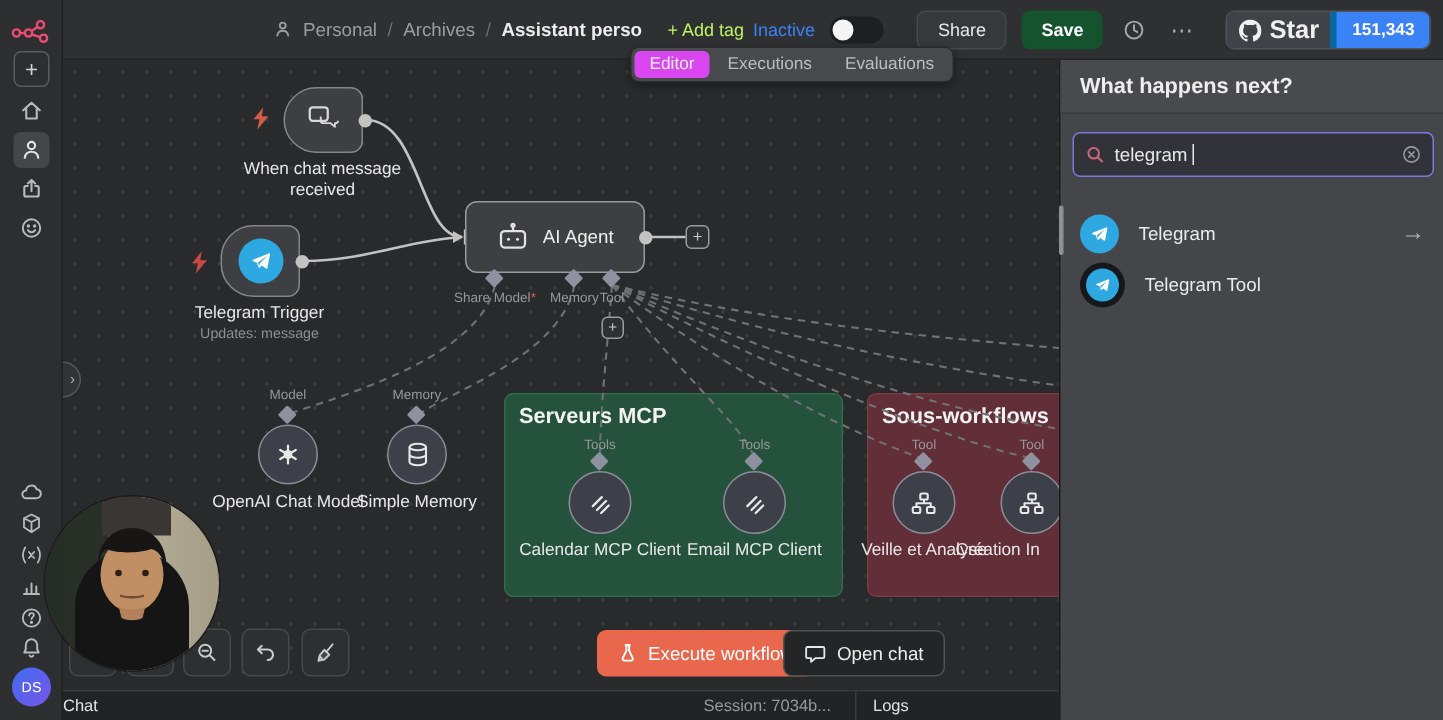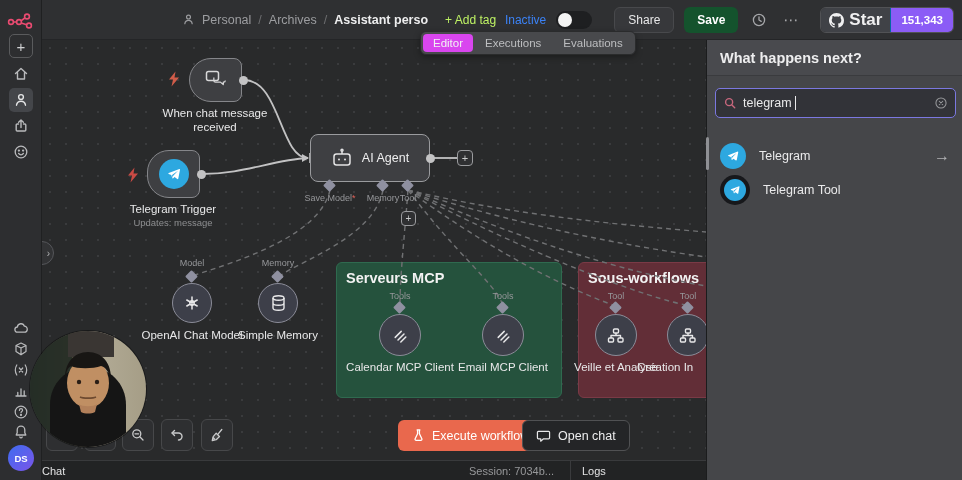--- a/index.html
+++ b/index.html
@@ -9,39 +9,39 @@
 
   
   .rail { position:absolute; left:0; top:0; width:42px; height:480px; background:#2d2e30; border-right:1px solid #1f2021; z-index:40; }
   .rail .logo { position:absolute; left:7px; top:9px; }
   .rail-btn { position:absolute; left:9px; width:24px; height:24px; display:flex; align-items:center; justify-content:center; border-radius:5px; color:#b9babc; }
   .rail-add { top:34px; border:1px solid #5a5b5d; color:#cfd0d2; font-size:15px; }
   .rail-active { background:#44464a; }
   .rail svg { display:block; }
   .avatar { position:absolute; left:8px; top:445px; width:26px; height:26px; border-radius:50%;
             background:linear-gradient(135deg,#3f6cf0,#7a55e8); display:flex; align-items:center; justify-content:center;
-            font-size:9.5px; font-weight:bold; color:#fff; }
+            font-size:9.5px; font-weight:normal; color:#fff; }
 
   
   .topbar { position:absolute; left:42px; top:0; width:920px; height:40px; background:#2f3032; border-bottom:1px solid #242527; z-index:30; display:flex; align-items:center; }
   .crumbs { display:flex; align-items:center; gap:7px; margin-left:140px; font-size:12.5px; color:#9c9da0; white-space:nowrap; }
   .crumb-sep { color:#6d6e70; }
   .crumb-current { color:#ededee; font-weight:bold; }
   .addtag { color:#bef264; font-size:12px; margin-left:10px; }
   .top-right { position:absolute; right:8px; top:0; height:40px; display:flex; align-items:center; gap:10px; }
   .status-label { font-size:12px; color:#3b82f6; }
   .toggle { width:36px; height:18px; border-radius:9px; background:#1e1f21; position:relative; }
   .toggle .knob { position:absolute; left:2px; top:2px; width:14px; height:14px; border-radius:50%; background:#f4f4f4; }
   .btn { height:26px; display:inline-flex; align-items:center; justify-content:center; border-radius:6px; font-size:12px; padding:0 13px; }
   .btn-share { background:#37383b; border:1px solid #48494c; color:#e8e8e9; }
   .btn-save { background:#14532d; color:#fff; font-weight:bold; }
   .iconbtn { color:#a6a7aa; display:flex; align-items:center; justify-content:center; width:22px; }
   .gh { display:flex; align-items:stretch; height:26px; border:1px solid #515255; border-radius:6px; overflow:hidden; margin-left:8px; }
   .gh-left { background:#404247; display:flex; align-items:center; gap:5px; padding:0 8px; color:#f0f0f1; font-size:17px; font-weight:bold; }
-  .gh-right { background:#8b5cf6; display:flex; align-items:center; padding:0 10px; color:#fff; font-size:11.5px; font-weight:bold; border-left:1px solid #0369a1; }
+  .gh-right { background:#3b82f6; display:flex; align-items:center; padding:0 10px; color:#fff; font-size:11.5px; font-weight:bold; border-left:4px solid #0369a1; }
 
   
   .tabbar { position:absolute; left:420px; top:31px; z-index:35; background:#48494c; border:1px solid #2a2b2c; border-radius:6px; padding:2px; display:flex; gap:2px; box-shadow:0 2px 6px rgba(0,0,0,.35); }
   .tab { font-size:11.5px; color:#bdbec0; padding:3px 10px; border-radius:4px; }
   .tab.active { background:#d946ef; color:#f2f2f3; }
 
   
   .canvas { position:absolute; left:42px; top:40px; width:664px; height:420px; overflow:hidden;
             background-color:#292a2b;
             background-image:radial-gradient(#3a3b3d 1px, transparent 1.2px);
@@ -292,21 +292,21 @@
           <circle cx="11" cy="2.2" r="1"></circle>
       </svg>
       <span style="font-size:12.5px; color:#eeeeef;">AI Agent</span>
     </div>
     <div class="outdot" style="left:384px; top:114px;"></div>
     <div class="plusbox" style="left:415px; top:110px; width:16px; height:16px; font-size:11px;">+</div>
 
     <div class="diamond" style="left:283px; top:141px;"></div>
     <div class="diamond" style="left:336px; top:141px;"></div>
     <div class="diamond" style="left:361px; top:141px;"></div>
-    <div class="port-label" style="left:253px; top:153px; width:70px;"><span>Save Model</span><span style="color:#e06258">*</span></div>
+    <div class="port-label" style="left:253px; top:153px; width:70px;"><span>Share Model</span><span style="color:#e06258">*</span></div>
     <div class="port-label" style="left:316px; top:153px; width:50px;">Memory</div>
     <div class="port-label" style="left:346px; top:153px; width:40px;">Tool</div>
     <div class="plusbox" style="left:359px; top:171px; width:15px; height:15px; font-size:10px;">+</div>
 
     <div class="port-label" style="left:115px; top:218px; width:70px;">Model</div>
     <div class="diamond" style="left:145px; top:232px;"></div>
     <div class="circle-node" style="left:130px; top:243px; width:40px; height:40px;">
       <svg width="18" height="18" viewBox="0 0 18 18" fill="none" stroke="#e8e8e9" stroke-width="1.5" stroke-linecap="round">
         <path d="M9 3v12M3.8 6l10.4 6M3.8 12l10.4-6"></path>
           <circle cx="9" cy="9" r="2.2"></circle>

